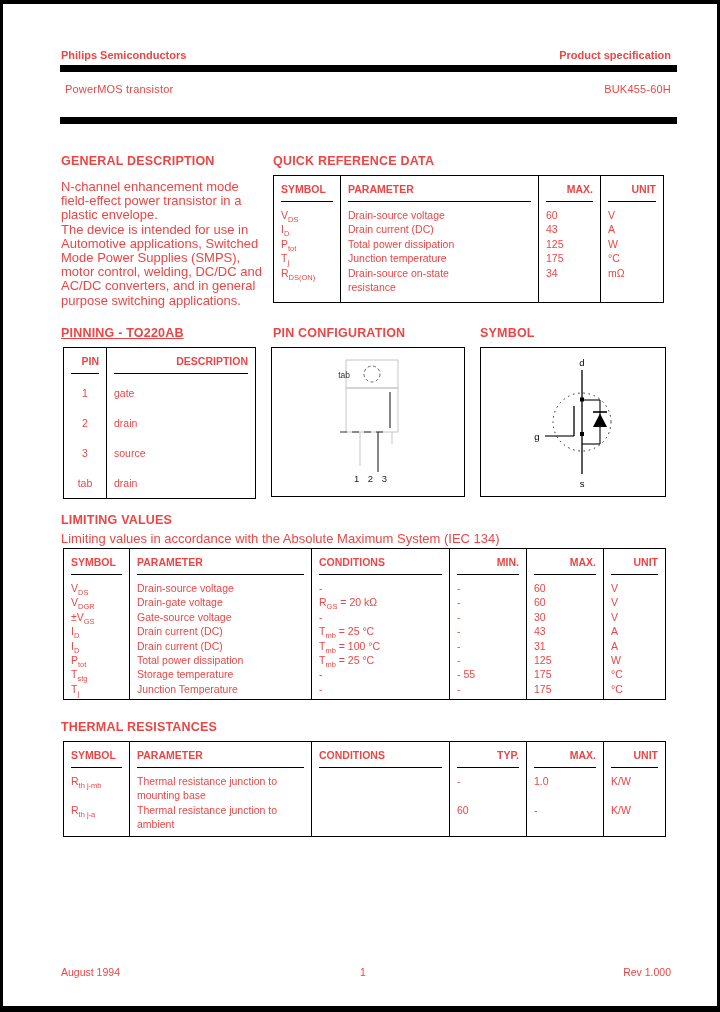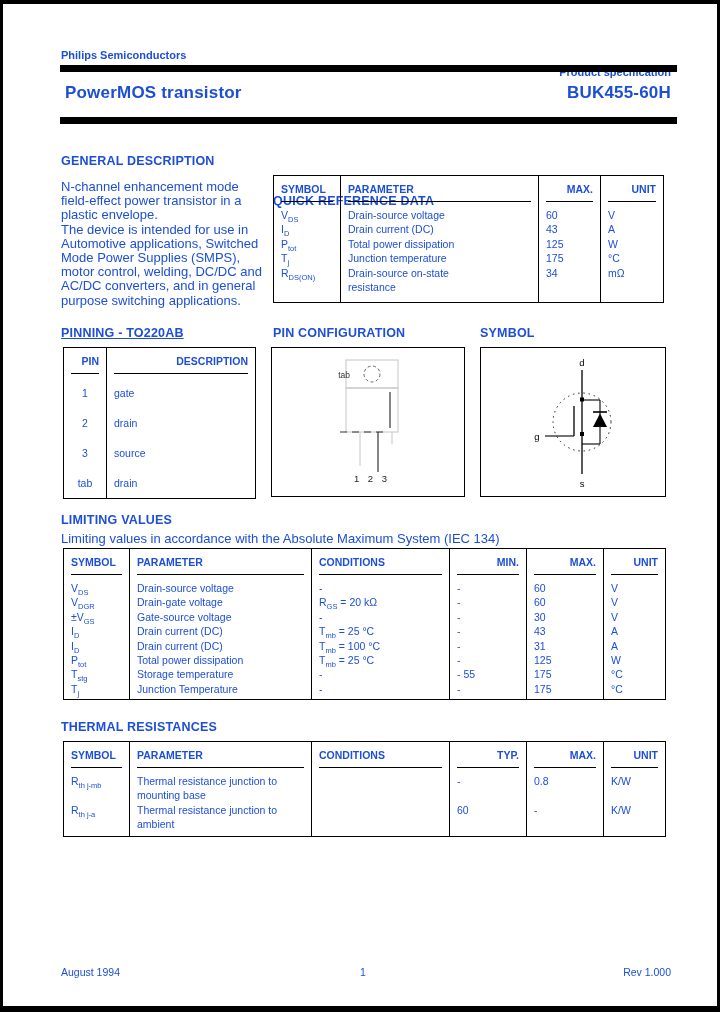--- a/index.html
+++ b/index.html
@@ -1,23 +1,23 @@
 <!DOCTYPE html>
 <html><head>
 <meta charset="utf-8">
 <style>
   html,body{margin:0;padding:0;background:#e8e8e8;}
   .page{
     position:relative;width:720px;height:1012px;background:#fff;
     box-sizing:border-box;border:3px solid #000;border-top-width:4px;border-bottom-width:6px;
-    font-family:"Liberation Sans",sans-serif;color:#1d4ed8;overflow:hidden;
+    font-family:"Liberation Sans",sans-serif;color:#ef4444;overflow:hidden;
   }
   .abs{position:absolute;}
   .hdr-small{font-size:11px;font-weight:bold;}
-  .title{font-size:17px;font-weight:bold;letter-spacing:.2px;}
+  .title{font-size:11px;font-weight:normal;letter-spacing:.2px;}
   .bar{background:#000;height:7px;}
   .sect{font-size:12.5px;font-weight:bold;letter-spacing:.2px;}
   .bodytext{font-size:13px;line-height:14.2px;white-space:pre-line;}
   table{border-collapse:collapse;table-layout:fixed;}
   .dtable{border:1.6px solid #000;}
   .dtable th,.dtable td{
     border-left:1.3px solid #000;padding:0 7px;font-size:10.5px;
     vertical-align:top;text-align:left;font-weight:normal;
   }
   .dtable th:first-child,.dtable td:first-child{border-left:none;}
@@ -36,39 +36,39 @@
   .pintable tbody tr:first-child td{padding-top:4px;}
   .figbox{border:1.6px solid #000;background:#fff;}
   .footer-text{font-size:10.5px;}
 </style>
 </head>
 <body>
 
 <div class="page">
 
   <div class="abs hdr-small" style="left:58px;top:45px;">Philips Semiconductors</div>
-  <div class="abs hdr-small" style="right:46px;top:62px;">Product specification</div>
+  <div class="abs hdr-small" style="right:46px;top:45px;">Product specification</div>
   <div class="abs bar" style="left:57px;top:61px;width:617px;"></div>
 
   <div class="abs title" style="left:62px;top:79px;">PowerMOS transistor</div>
   <div class="abs title" style="right:46px;top:79px;">BUK455-60H</div>
   <div class="abs bar" style="left:57px;top:113px;width:617px;"></div>
 
   <div class="abs sect" style="left:58px;top:150px;">GENERAL DESCRIPTION</div>
   <div class="abs bodytext" style="left:58px;top:176px;width:202px;">N-channel enhancement mode
 field-effect power transistor in a
 plastic envelope.
 The device is intended for use in
 Automotive applications, Switched
 Mode Power Supplies (SMPS),
 motor control, welding, DC/DC and
 AC/DC converters, and in general
 purpose switching applications.</div>
 
-  <div class="abs sect" style="left:270px;top:150px;margin-top:40px;">QUICK REFERENCE DATA</div>
+  <div class="abs sect" style="left:270px;top:150px;">QUICK REFERENCE DATA</div>
   <table class="abs dtable" style="left:270px;top:171px;width:390px;">
     <colgroup>
         <col style="width:67px">
         <col style="width:198px">
         <col style="width:62px">
         <col style="width:63px">
       </colgroup>
     <thead>
       <tr>
         <th>
@@ -333,21 +333,21 @@
           </th>
       </tr>
     </thead>
     <tbody>
       <tr>
         <td><span>R</span><sub>th j-mb</sub></td>
         <td class="prewrap">Thermal resistance junction to
 mounting base</td>
         <td></td>
         <td class="c">-</td>
-        <td class="c">0.8</td>
+        <td class="c">1.0</td>
         <td class="c">K/W</td>
       </tr>
       <tr>
         <td><span>R</span><sub>th j-a</sub></td>
         <td class="prewrap" style="padding-bottom:4px;">Thermal resistance junction to
 ambient</td>
         <td></td>
         <td class="c">60</td>
         <td class="c">-</td>
         <td class="c">K/W</td>

